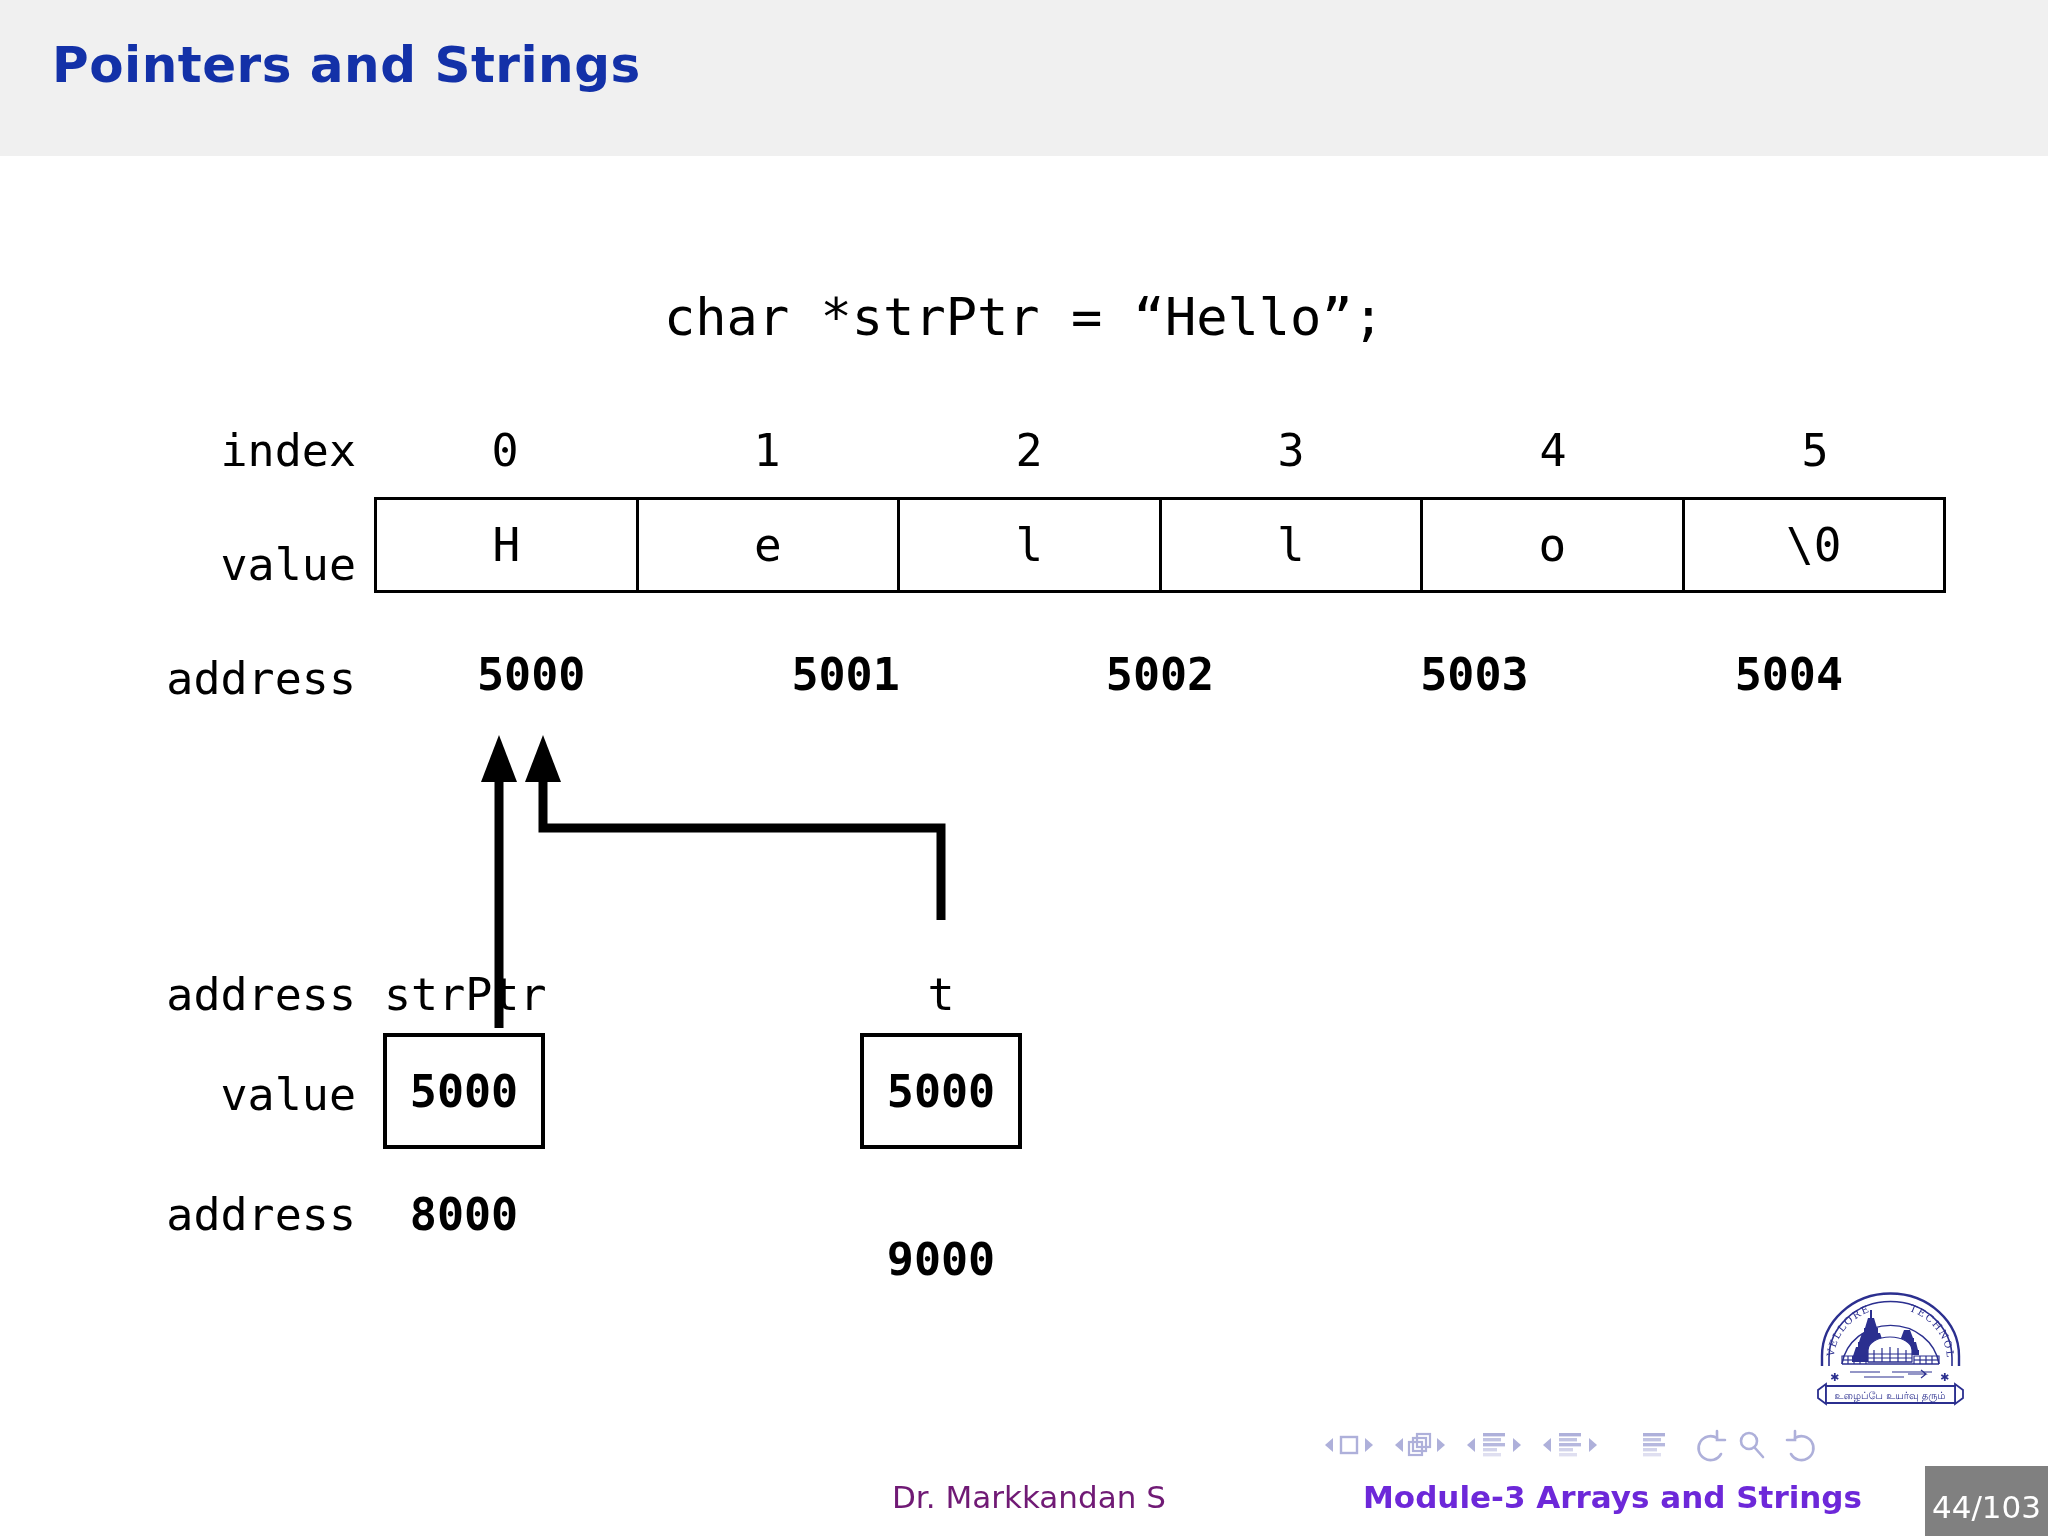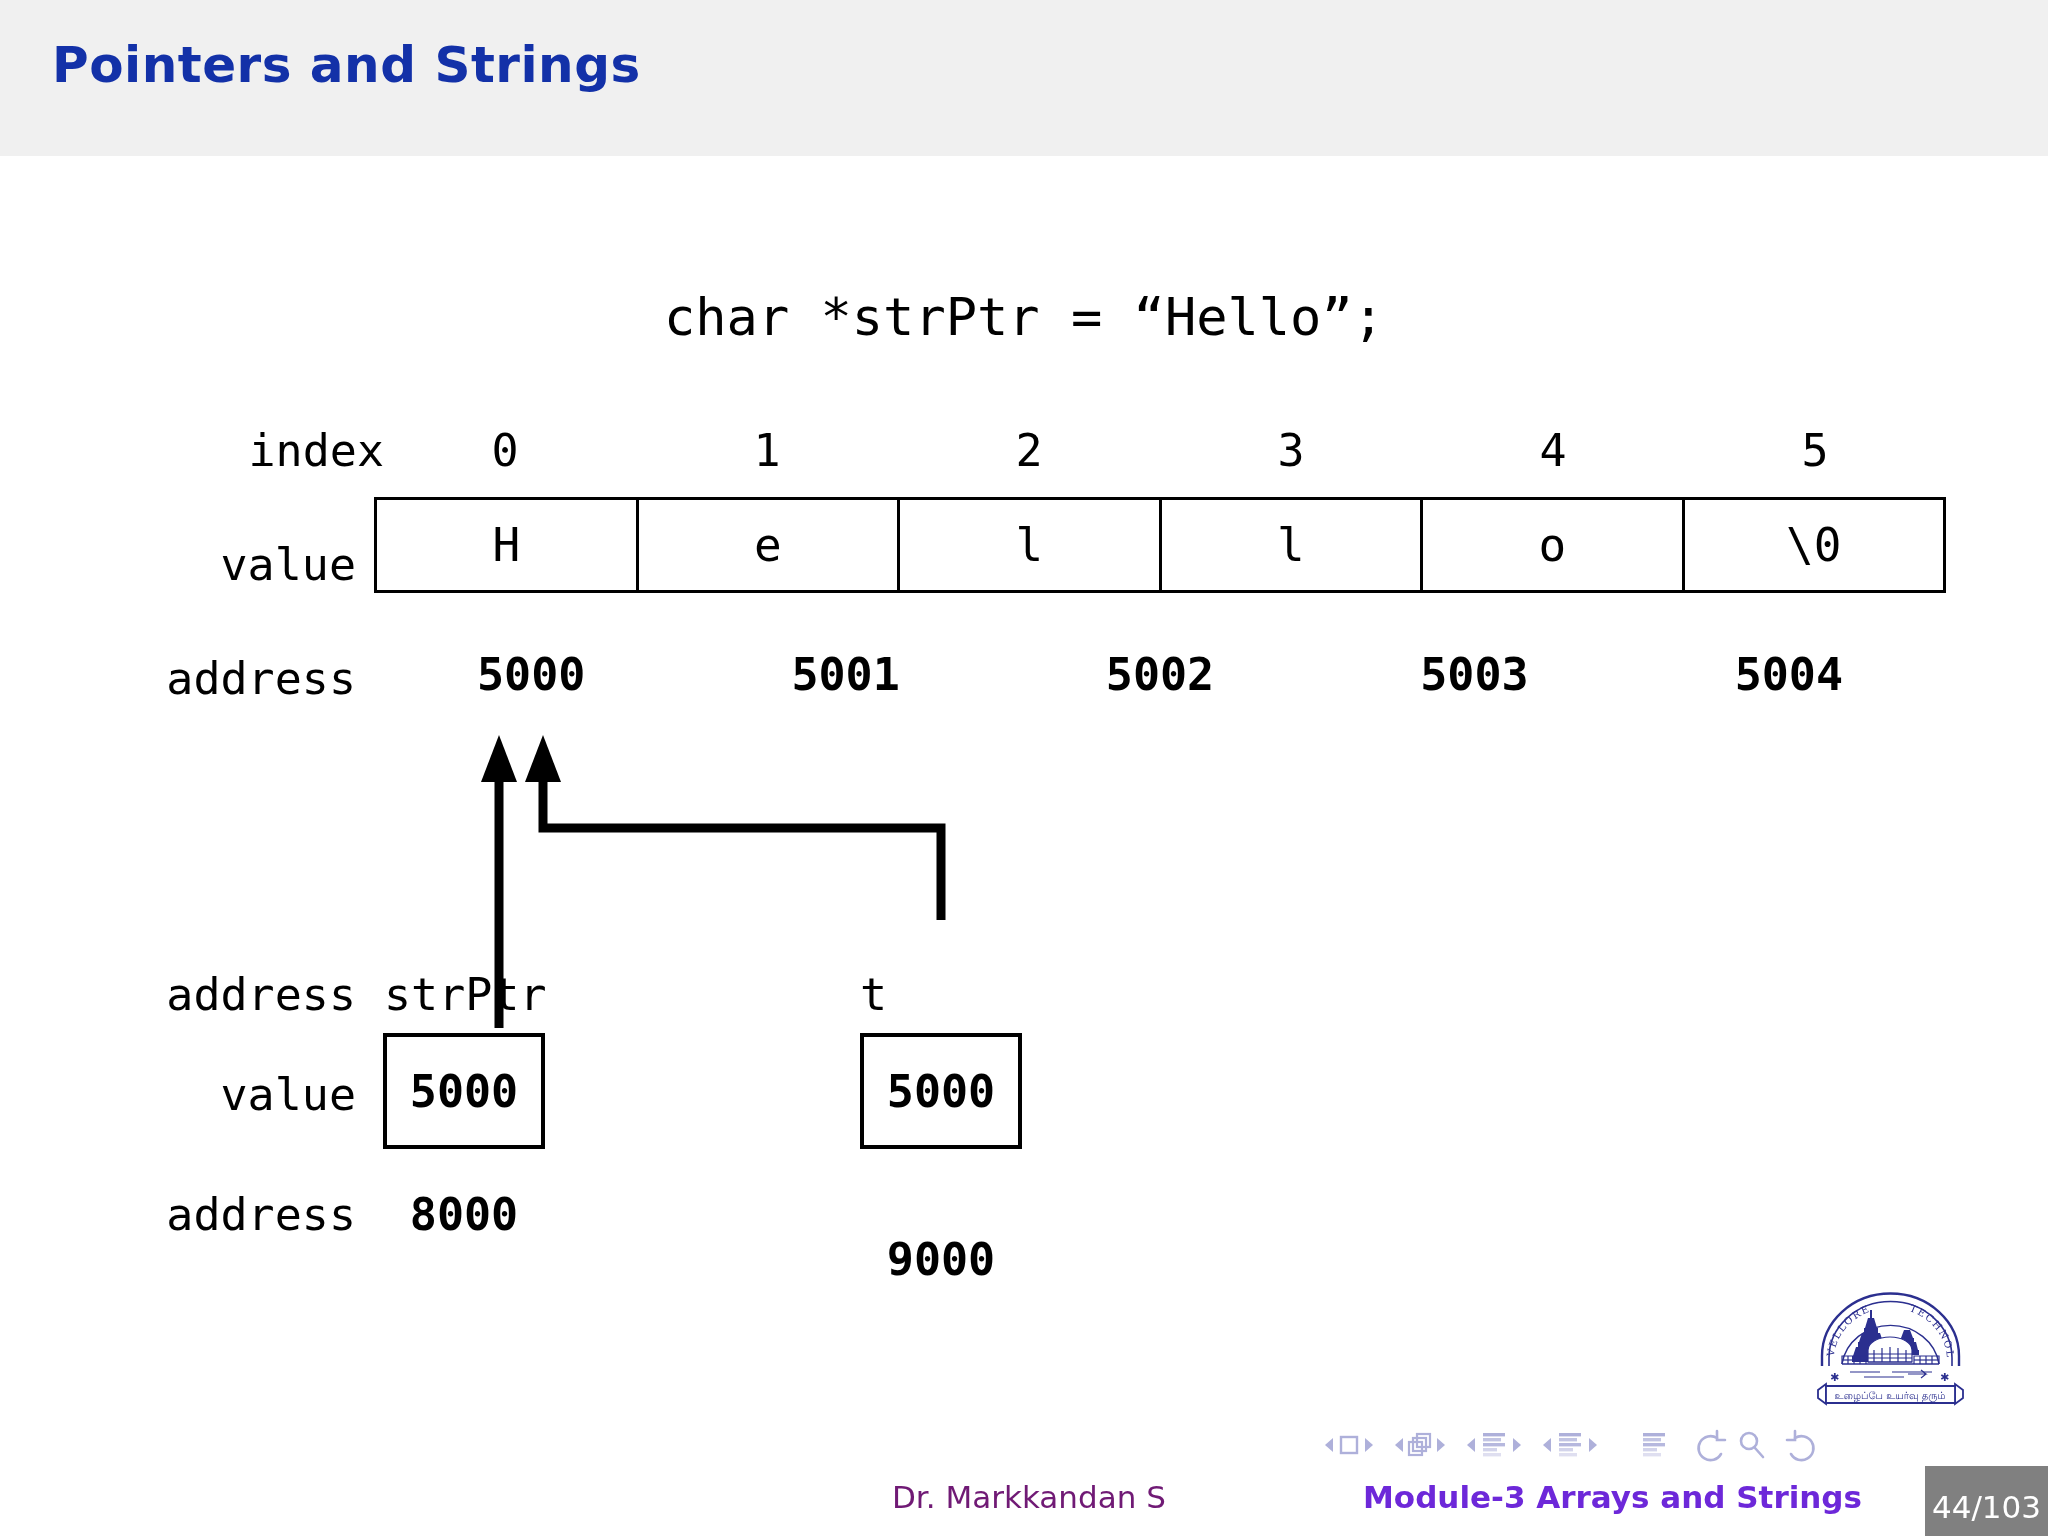--- a/index.html
+++ b/index.html
@@ -58,21 +58,21 @@
   .rowlabel {
     position: absolute;
     left: 0;
     width: 356px;
     text-align: right;
     font-family: "DejaVu Sans Mono", monospace;
     font-size: 45px;
     color: #000;
     white-space: nowrap;
   }
-  #lbl-index   { top: 424px; padding-left: 28px; }
+  #lbl-index   { top: 424px; }
   #lbl-value   { top: 538px; }
   #lbl-address { top: 652px; }
 
   
   #index-row, #address-row {
     position: absolute;
     left: 374px;
     top: 424px;
     width: 1572px;
     display: flex;
@@ -133,21 +133,21 @@
      font-family:"DejaVu Sans Mono", monospace; font-size:45px; color:#000; top:1068px; }
   #lbl-address2  { position:absolute; left:0; width:356px; text-align:right;
      font-family:"DejaVu Sans Mono", monospace; font-size:45px; color:#000; top:1188px; }
 
   .var-name {
     position: absolute;
     font-family: "DejaVu Sans Mono", monospace;
     font-size: 45px;
     color: #000;
     top: 968px;
-    text-align: left;
+    text-align: center;
     white-space: nowrap;
   }
   .var-box {
     position: absolute;
     width: 162px;
     height: 116px;
     border: 4px solid #000;
     box-sizing: border-box;
     background: #fff;
     display: flex;

